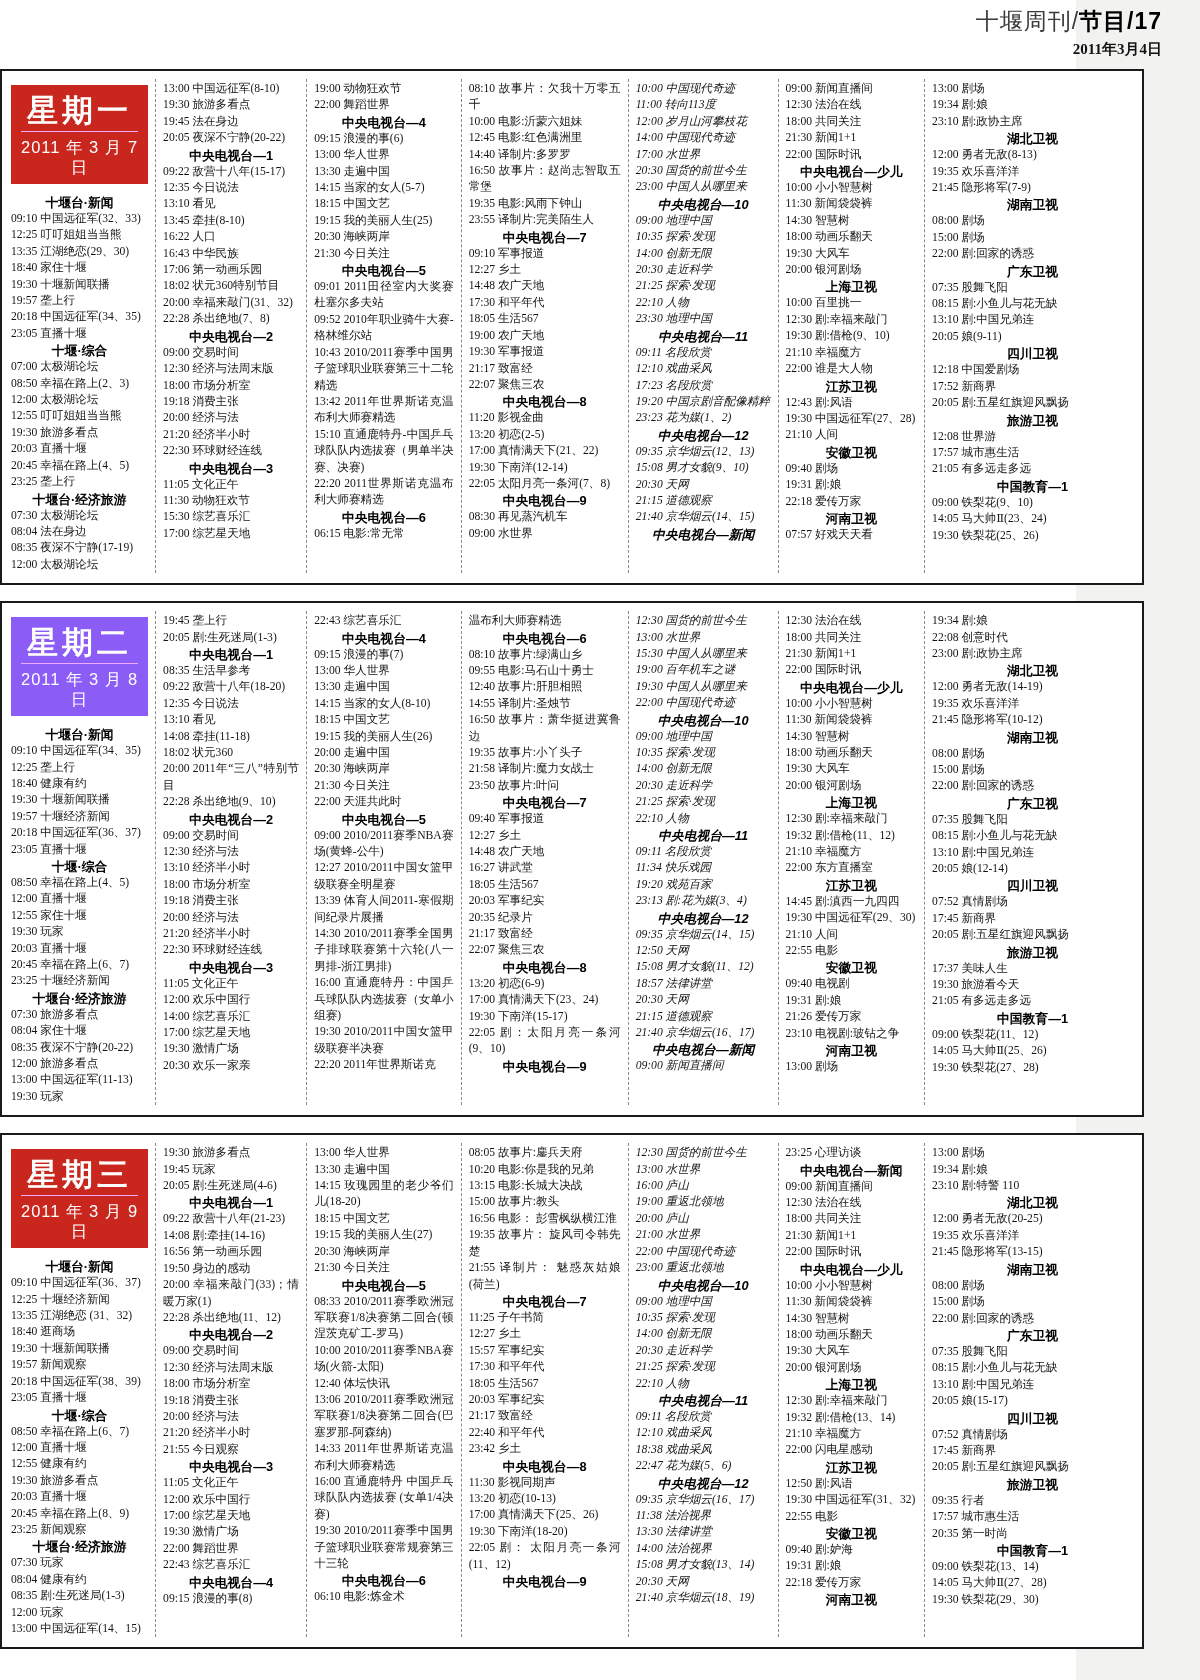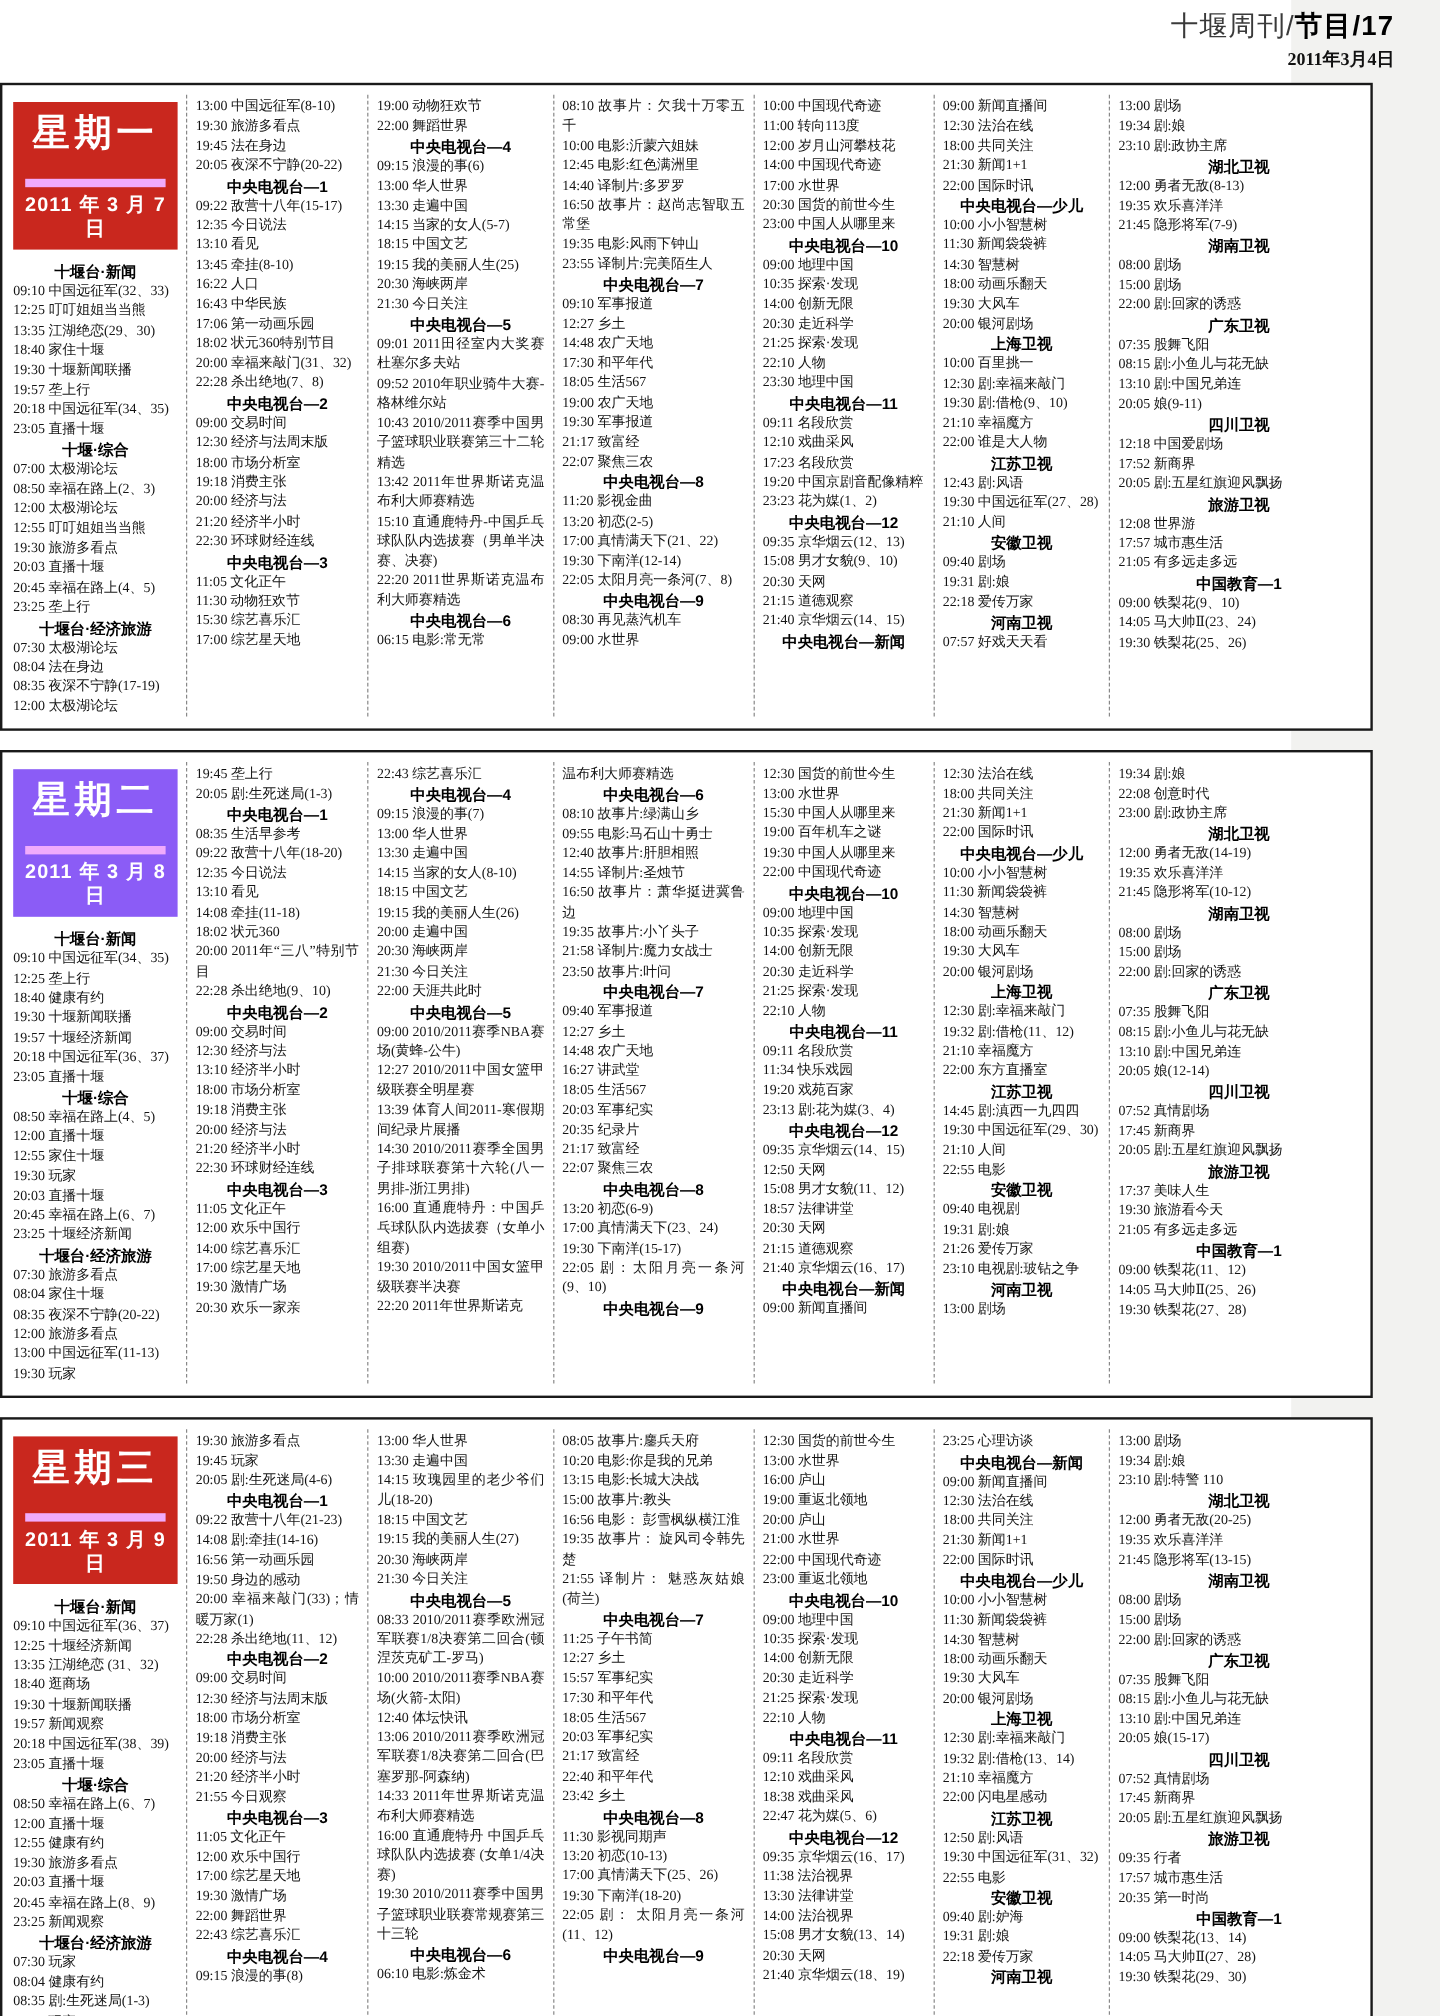--- a/index.html
+++ b/index.html
@@ -13,28 +13,28 @@
   .pub-date{font-family:"Liberation Serif",serif;font-weight:bold;font-size:15px;margin-top:3px;color:#111;}
   
   .day-block{width:1144px;margin:0 auto 16px;border:2px solid #1a1a1a;background:#fff;
              display:flex;align-items:stretch;padding:8px 2px 10px;box-sizing:border-box;}
   .col{box-sizing:border-box;padding:2px 7px 0;}
   .col + .col{border-left:1px dashed #888;}
   .col1{width:13.3%;}
   .col2{width:13.3%;}
   .col3{width:13.6%;}
   .col4{width:14.7%;}
-  .col5{width:13.2%;}
+  .col5{width:13.2%;font-style:italic;}
   .col6{width:12.9%;}
   .col7{width:19.0%;}
   
   .banner{color:#fff;text-align:center;margin:4px 0 10px;padding:8px 6px 7px;}
   .banner-day{font-family:Liberation Serif, serif;font-weight:bold;font-size:31px;
-              line-height:36px;letter-spacing:4px;border-bottom:7px solid #f0abfc;padding-bottom:20px;margin:0 4px 5px;}
-  .banner-date{font-family:"Liberation Sans","DejaVu Sans",sans-serif;font-weight:bold;font-size:16.5px;line-height:20px;letter-spacing:1px;}
+              line-height:36px;letter-spacing:4px;border-bottom:1px solid #f0abfc;padding-bottom:2px;margin:0 4px 5px;}
+  .banner-date{font-family:"Liberation Sans","DejaVu Sans",sans-serif;font-weight:normal;font-size:16.5px;line-height:20px;letter-spacing:1px;}
   
   .ch{font-family:"Liberation Sans","DejaVu Sans",sans-serif;font-weight:bold;font-size:12.8px;
       line-height:17px;text-align:center;color:#000;white-space:nowrap;}
   .en{font-size:11.6px;line-height:16.4px;text-align:justify;color:#141414;}
   .tm{white-space:nowrap;}
 </style>
 </head>
 <body>
 
 <div class="sheet">

